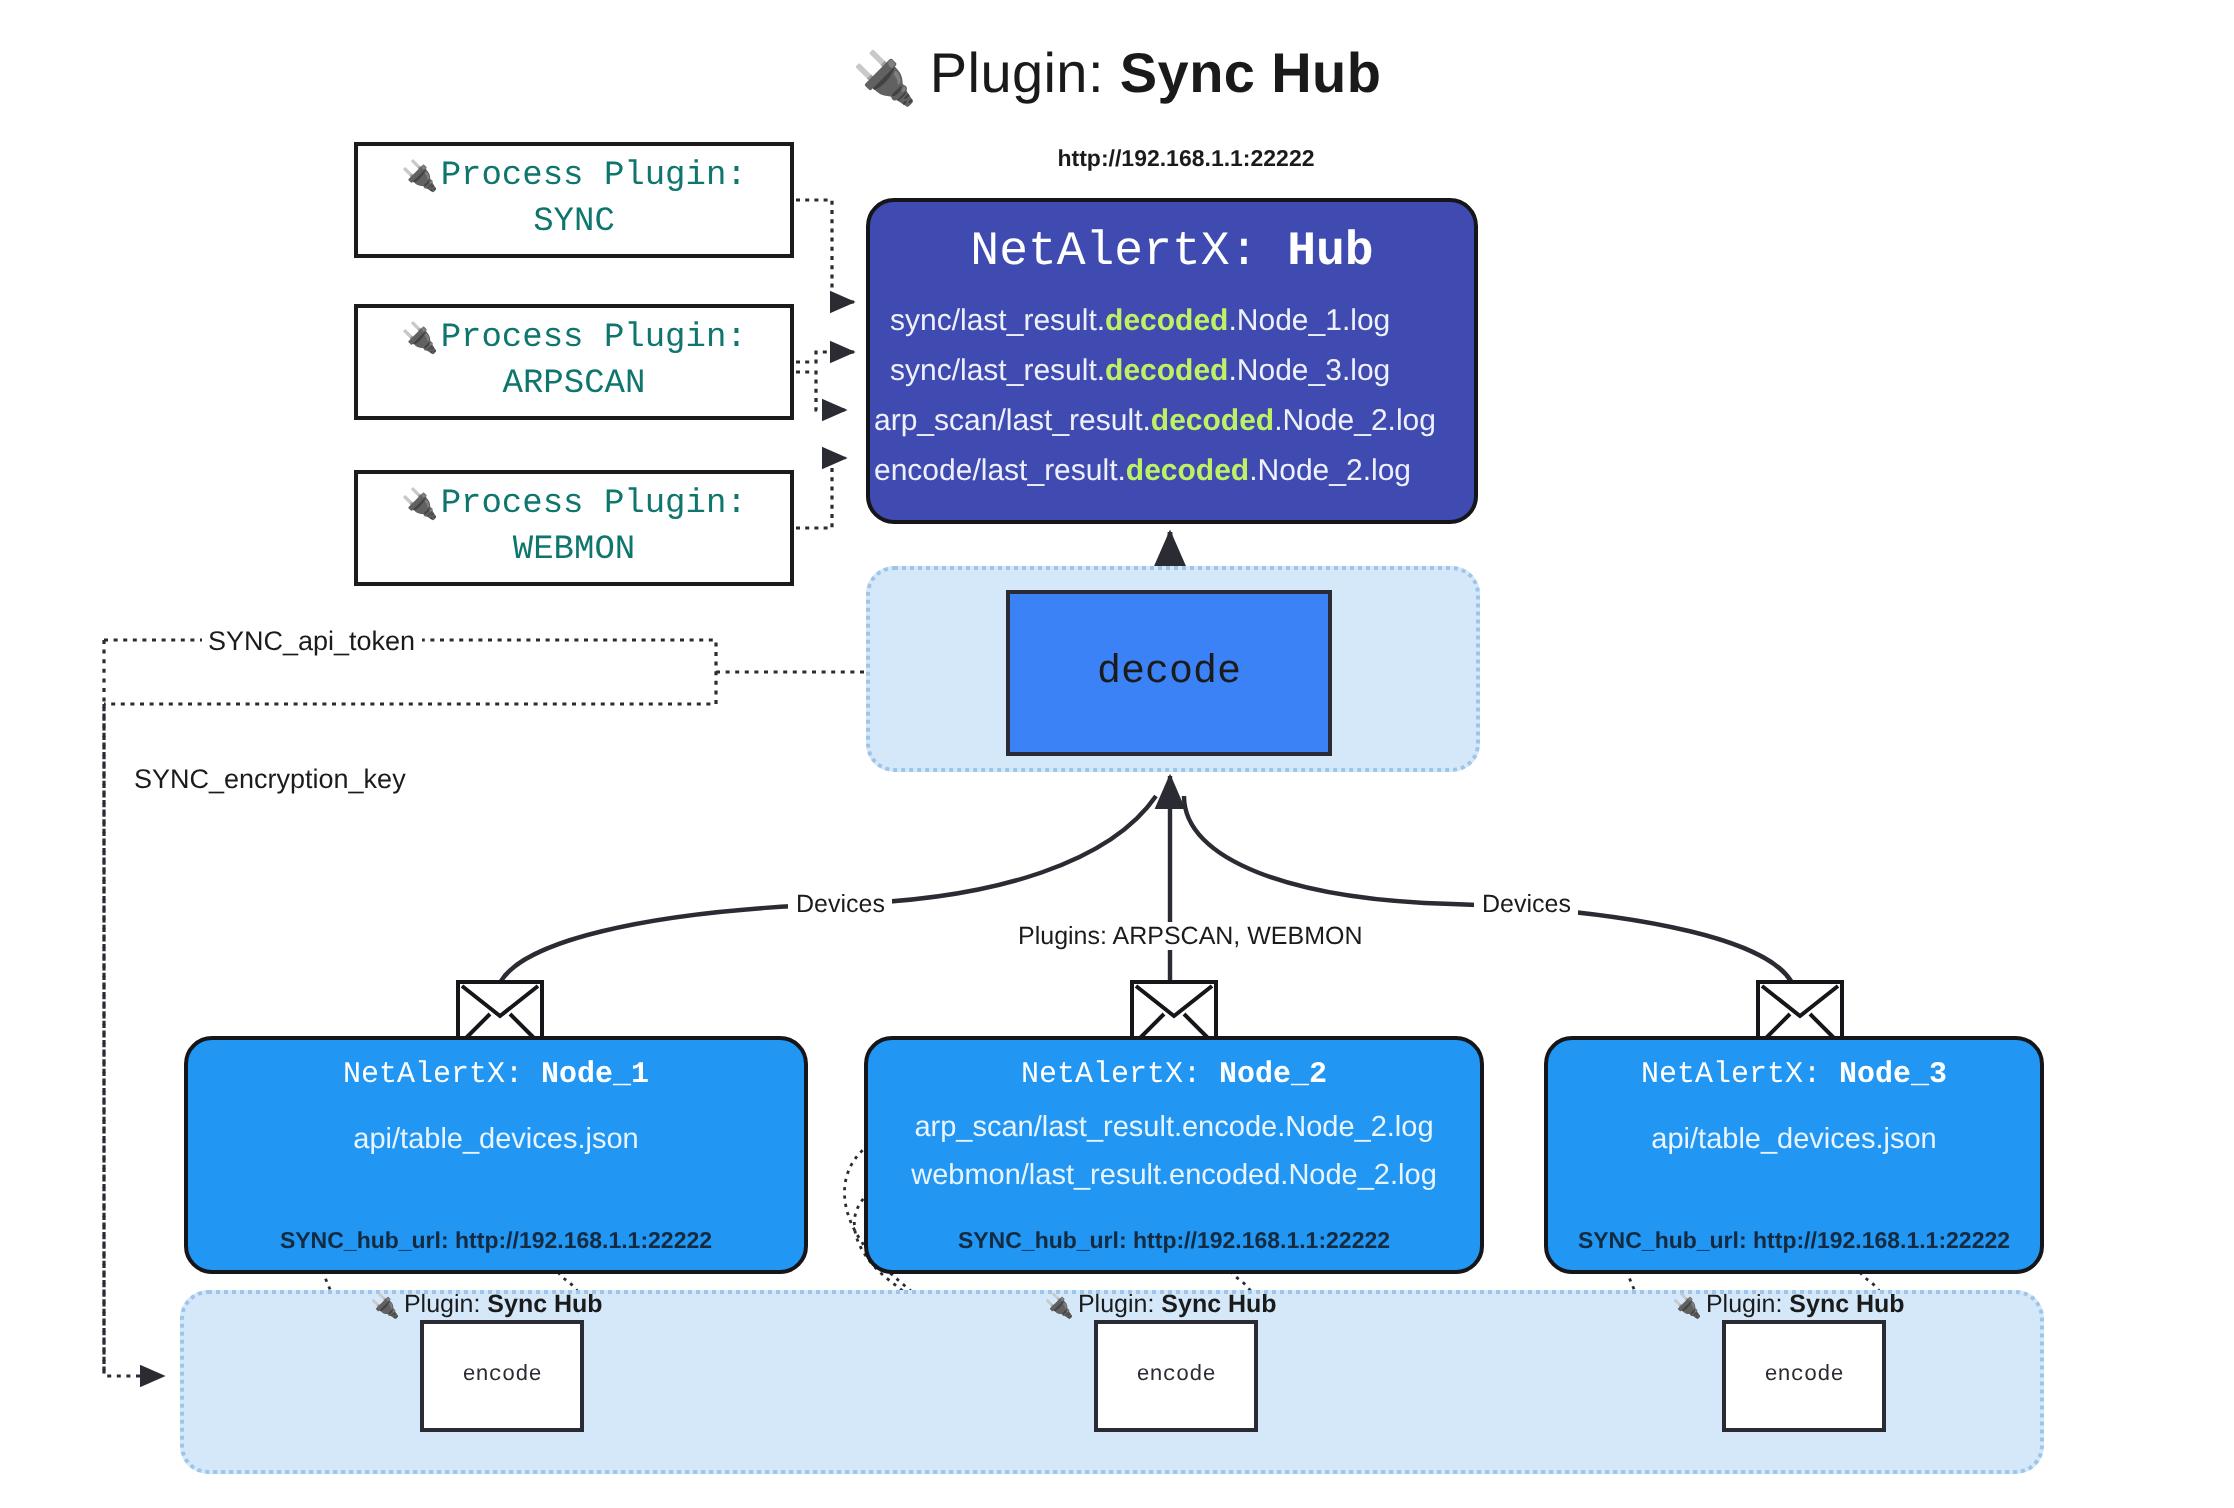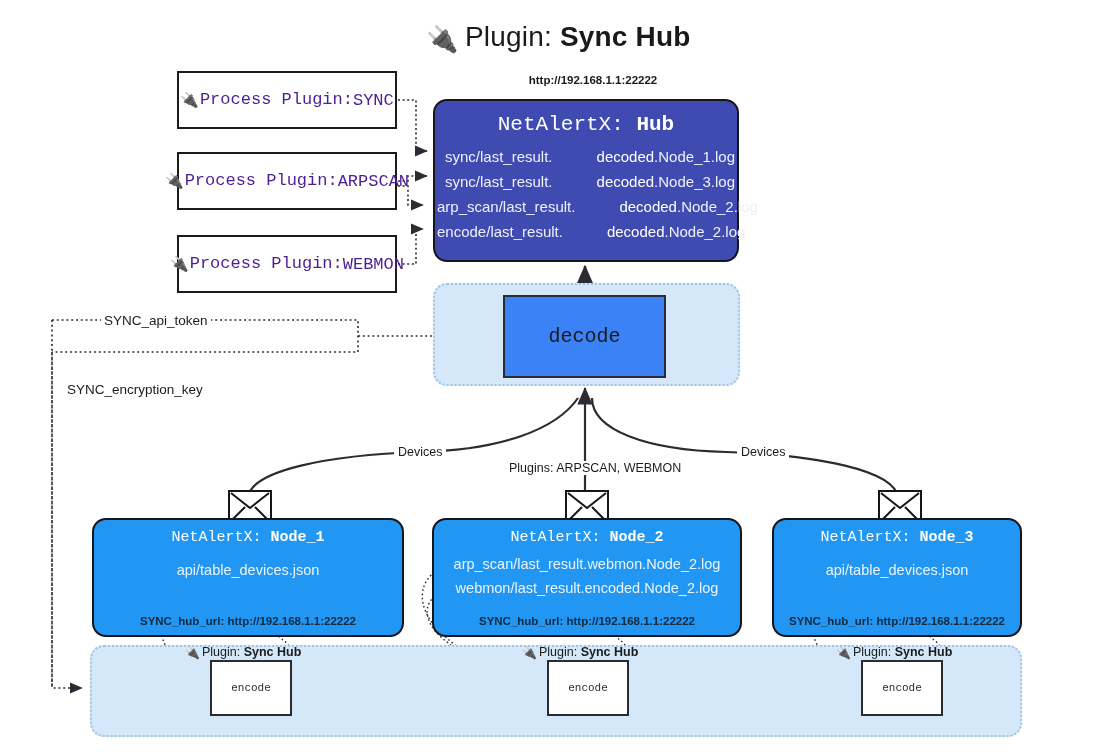--- a/index.html
+++ b/index.html
@@ -12,34 +12,34 @@
 
   
   #title{left:0;top:16px;width:1117px;text-align:center;font-size:28px;line-height:42px;
          color:#1a1a1a;letter-spacing:.2px;}
   #title .plug{font-size:26px;vertical-align:-2px;margin-right:6px;}
   #title b{font-weight:bold;}
 
   
   .pp{width:220px;height:58px;border:2px solid #1b1b1b;background:#fff;
       font-family:"Liberation Mono","DejaVu Sans Mono",monospace;font-size:17px;
-      display:flex;flex-direction:row;align-items:center;justify-content:center;
-      line-height:23px;color:#4c1d95;}
+      display:flex;flex-direction:column;align-items:center;justify-content:center;
+      line-height:23px;color:#0f766e;}
   .pp .r1{white-space:nowrap;}
   .pp .r1 .plug{font-family:"DejaVu Sans",sans-serif;font-size:15px;margin-right:1px;vertical-align:-1px;}
 
   
   #hubUrl{left:448px;top:74px;width:290px;text-align:center;font-size:11.5px;color:#1b1b1b;font-weight:bold;}
   #hub{left:433px;top:99px;width:306px;height:163px;border:2.5px solid #15151a;border-radius:14px;
        background:#3f4bb0;}
-  #hub .htitle{margin-top:12px;text-align:center;color:#fff;font-size:21px;
+  #hub .htitle{margin-top:12px;text-align:center;color:#fff;font-size:24px;
        font-family:"Liberation Mono","DejaVu Sans Mono",monospace;}
   #hub .htitle b{font-weight:bold;}
   #hub .hline{color:#eef0fb;font-size:15px;line-height:25px;padding-left:10px;white-space:nowrap;}
-  #hub .hline b{font-weight:normal;color:#ffffff;margin-left:44px;}
+  #hub .hline b{font-weight:bold;color:#bef264;}
   #hub .hlines{margin-top:8px;}
 
   
   #decodeBand{left:433px;top:283px;width:307px;height:103px;background:#d4e8fa;
        border:2px dotted #9ec4e8;border-radius:14px;}
   #decodeBox{left:503px;top:295px;width:163px;height:83px;background:#3b82f6;border:2px solid #2b2b33;
        display:flex;align-items:center;justify-content:center;font-size:20px;color:#1b1b1b;
        font-family:"Liberation Mono","DejaVu Sans Mono",monospace;}
 
   
@@ -190,21 +190,21 @@
       <span>SYNC_hub_url:</span>
       <span>http://192.168.1.1:22222</span>
     </div>
   </div>
 
   <div class="abs node" style="left:432px;top:518px;width:310px;">
     <div class="ntitle">
       <span>NetAlertX:</span>
       <b>Node_2</b>
     </div>
-    <div class="nline" style="margin-top:6px;">arp_scan/last_result.webmon.Node_2.log</div>
+    <div class="nline" style="margin-top:6px;">arp_scan/last_result.encode.Node_2.log</div>
     <div class="nline">webmon/last_result.encoded.Node_2.log</div>
     <div class="nfoot">
       <span>SYNC_hub_url:</span>
       <span>http://192.168.1.1:22222</span>
     </div>
   </div>
 
   <div class="abs node" style="left:772px;top:518px;width:250px;">
     <div class="ntitle">
       <span>NetAlertX:</span>

